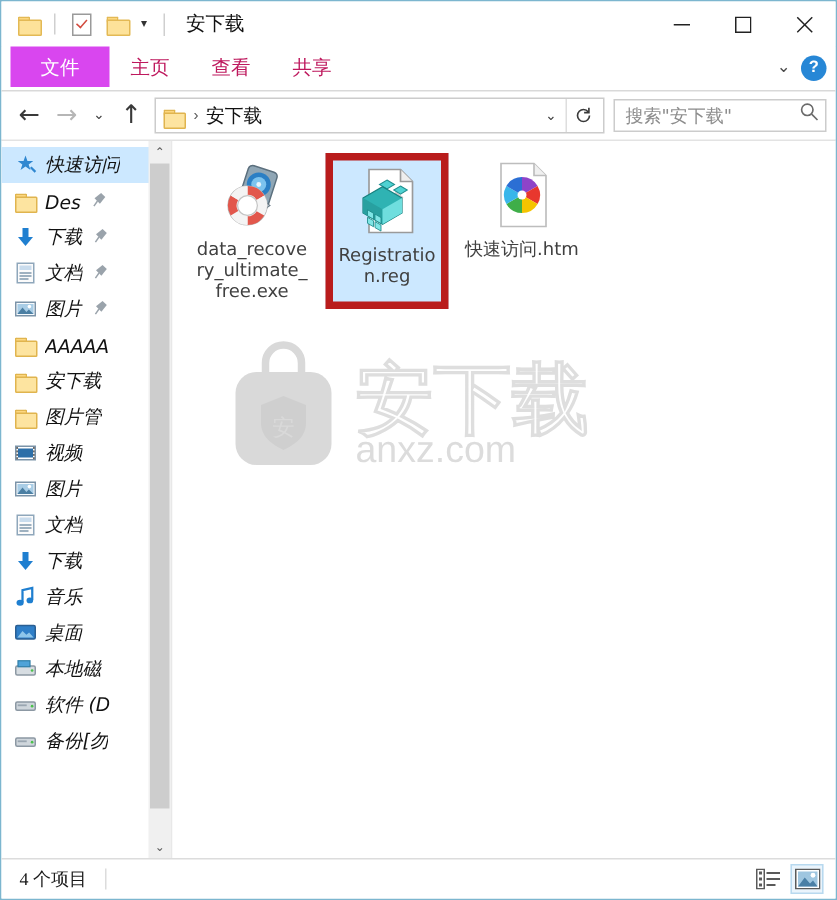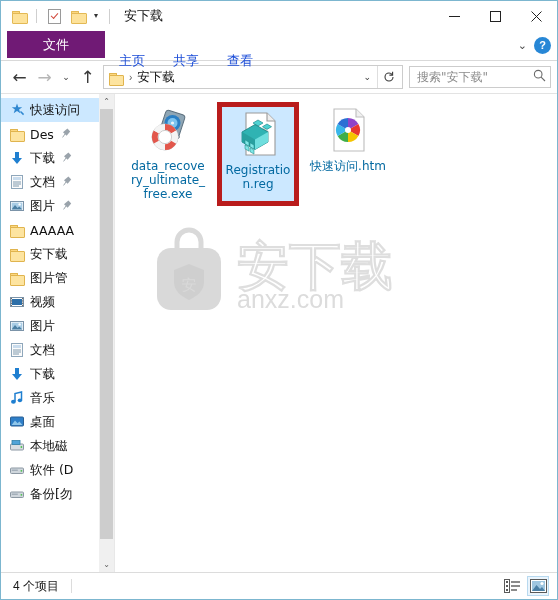--- a/index.html
+++ b/index.html
@@ -57,26 +57,26 @@
   .wc svg{display:block;}
 
   
   .ribbon{
     height:29px;flex:0 0 29px;display:flex;align-items:stretch;
     background:#ffffff;position:relative;
     border-bottom:1px solid #d9d9d9;
   }
   .tab{
     display:flex;align-items:center;justify-content:center;
-    font-size:13px;color:#1d4ed8;padding:0 14px;cursor:default;
+    font-size:13px;color:#be185d;padding:0 14px;cursor:default;
     font-family:"DejaVu Sans","Liberation Sans",sans-serif;
-    height:26px;margin-top:17px;
+    height:26px;margin-top:1px;
   }
   .tab.file{
-    background:#701a75;color:#fff;margin-left:6px;padding:0 36px;height:27px;margin-top:0;
+    background:#d946ef;color:#fff;margin-left:6px;padding:0 20px;height:27px;margin-top:0;
   }
   .ribbon-right{position:absolute;right:6px;top:0;height:29px;display:flex;align-items:center;gap:7px;}
   .chev-down{font-size:11px;color:#4a4a4a;line-height:1;}
   .help-btn{
     width:17px;height:17px;border-radius:50%;background:#2787d6;
     display:flex;align-items:center;justify-content:center;
     color:#fff;font-size:11px;font-weight:bold;line-height:1;
   }
 
   
@@ -117,21 +117,21 @@
     flex:1;font-size:12px;color:#8c8c8c;white-space:nowrap;overflow:hidden;
     font-family:"DejaVu Sans","Liberation Sans",sans-serif;
   }
 
   
   .body{flex:1;display:flex;min-height:0;border-top:1px solid #e3e3e3;}
 
   
   .sidebar{
     width:113px;flex:0 0 113px;background:#ffffff;position:relative;
-    overflow:hidden;border-right:1px solid #e8e8e8;
+    overflow:hidden;border-right:1px solid #e8e8e8;font-style:italic;
   }
   .nav-list{padding-top:4px;}
   .nav-item{
     height:24px;display:flex;align-items:center;gap:5px;
     padding-left:8px;font-size:12.5px;color:#111;white-space:nowrap;
     font-family:"DejaVu Sans","Liberation Sans",sans-serif;cursor:default;
     position:relative;
   }
   .nav-item.selected{background:#cce8ff;}
   .nav-item.indent1{}
@@ -173,39 +173,39 @@
   .item{
     width:82px;margin:2px 4px 6px 4px;padding:3px 1px 4px 1px;
     display:flex;flex-direction:column;align-items:center;cursor:default;
     box-sizing:border-box;border:1px solid transparent;
   }
   .item.selected{background:#cce8ff;border:5px solid #b91c1c;}
   .item-icon{
     width:48px;height:48px;position:relative;margin-bottom:5px;
   }
   .item-label{
-    font-size:12px;line-height:14px;color:#0369a1;text-align:center;
+    font-size:12px;line-height:14px;color:#404040;text-align:center;
     word-break:break-all;width:76px;
     font-family:"DejaVu Sans","Liberation Sans",sans-serif;
   }
 
   
   .watermark{
     position:absolute;left:30px;top:122px;width:305px;height:100px;
     z-index:1;pointer-events:none;
   }
 
   
   .statusbar{
     height:26px;flex:0 0 26px;display:flex;align-items:center;
     background:#ffffff;border-top:1px solid #dcdcdc;position:relative;
   }
   .status-text{
     font-size:12px;color:#1a1a1a;padding-left:12px;
-    font-family:Liberation Sans, sans-serif;
+    font-family:Liberation Serif, serif;
   }
   .status-sep{width:1px;height:14px;background:#dcdcdc;margin-left:12px;}
   .viewbtns{position:absolute;right:8px;top:0;height:26px;display:flex;align-items:center;gap:4px;}
   .viewbtn{
     width:22px;height:20px;display:flex;align-items:center;justify-content:center;
     border:1px solid transparent;box-sizing:border-box;
   }
   .viewbtn.active{border-color:#b8d9ef;background:#eaf4fc;}
 </style>
 </head>
@@ -245,22 +245,22 @@
             <line x1="0.5" y1="0.5" x2="10.5" y2="10.5" stroke="#222" stroke-width="1"></line>
             <line x1="10.5" y1="0.5" x2="0.5" y2="10.5" stroke="#222" stroke-width="1"></line>
           </svg>
       </div>
     </div>
   </div>
 
   <div class="ribbon">
     <div class="tab file">文件</div>
     <div class="tab">主页</div>
+    <div class="tab">查看</div>
     <div class="tab">共享</div>
-    <div class="tab">查看</div>
     <div class="ribbon-right">
       <div class="chev-down">⌄</div>
       <div class="help-btn">?</div>
     </div>
   </div>
 
   <div class="addrbar">
     <div class="navbtn">
         <span class="arrow">←</span>
       </div>

